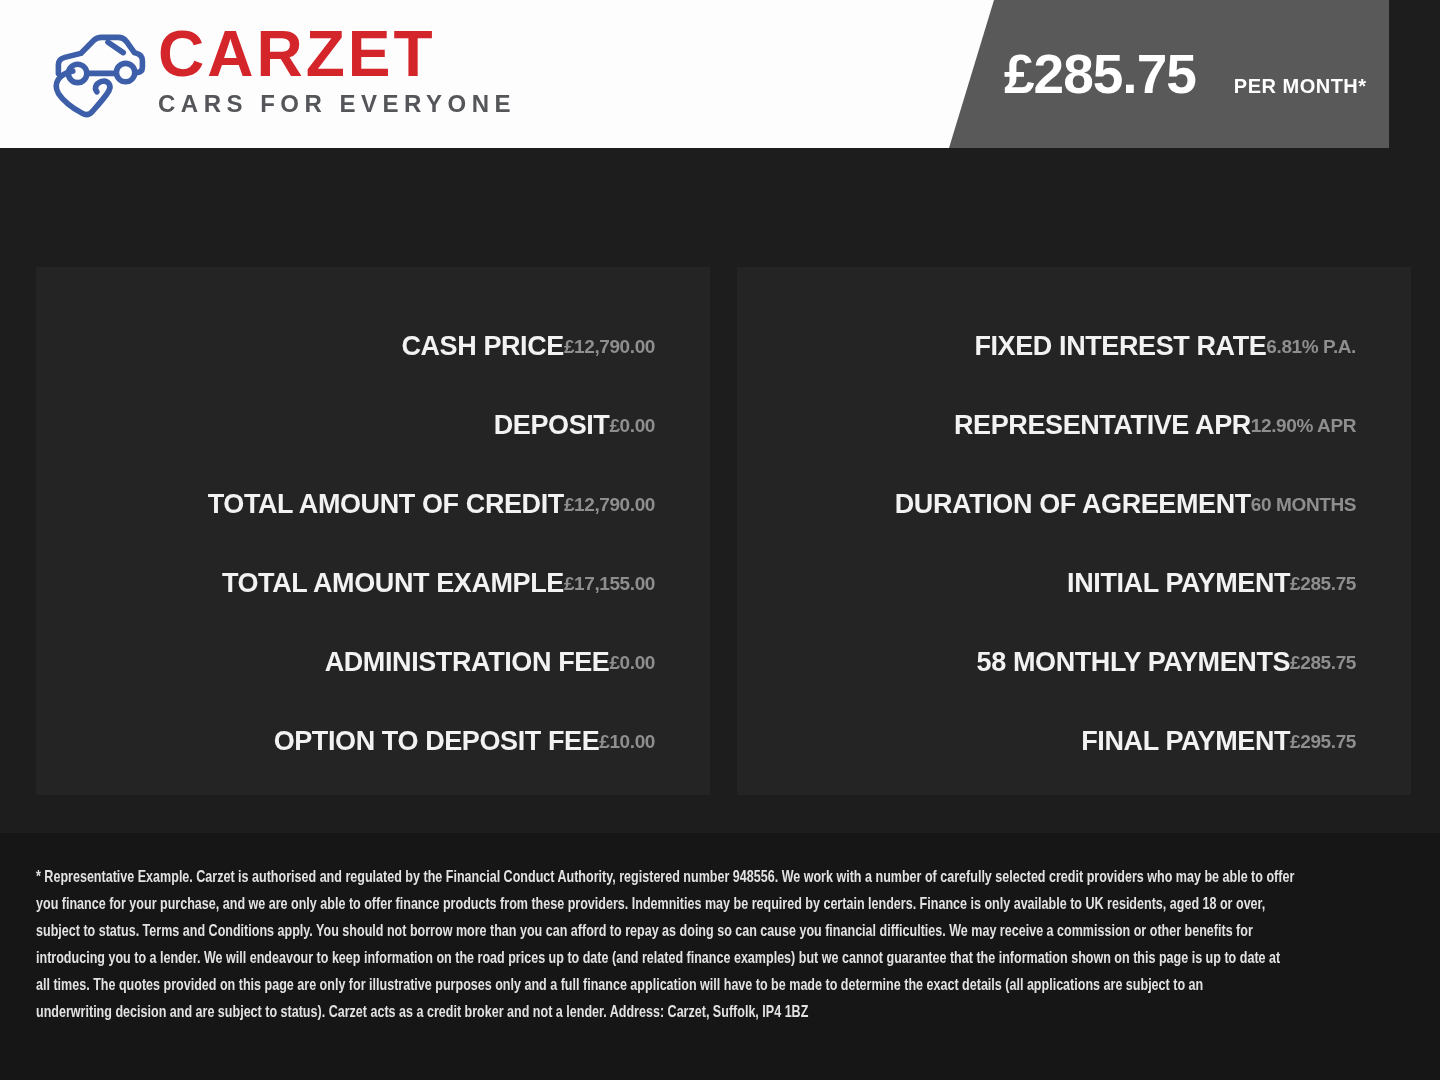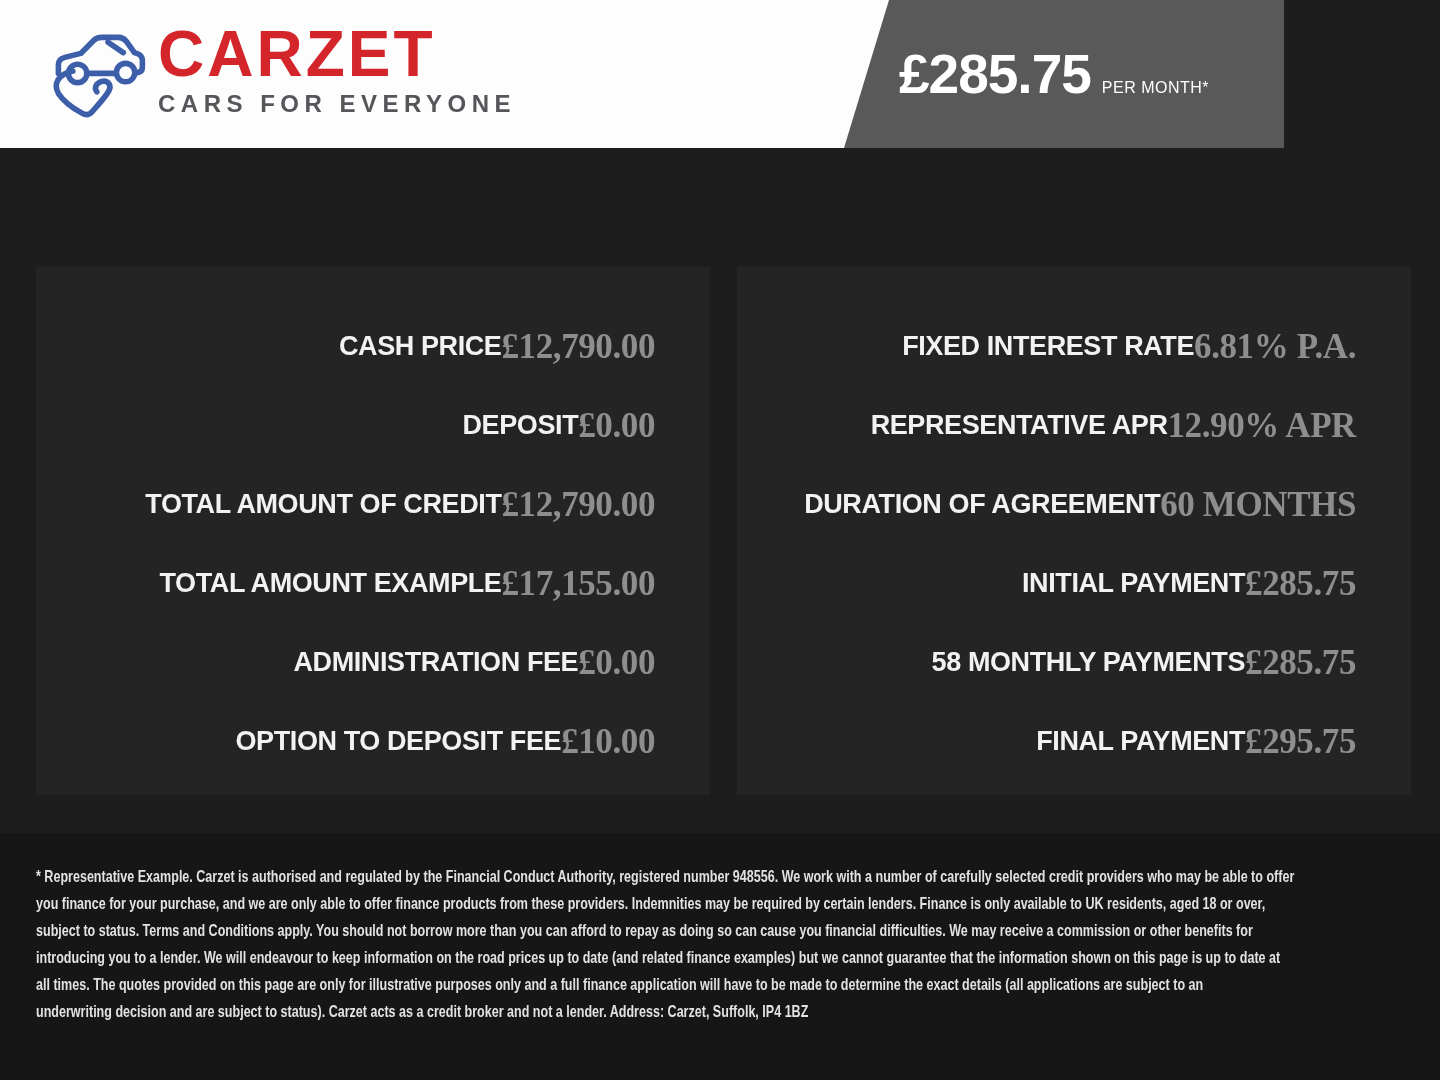--- a/index.html
+++ b/index.html
@@ -13,49 +13,49 @@
     --value-gray:#8e8e8e;
     --tagline-gray:#55565a;
     --header-bg:#fdfdfd;
   }
   *{margin:0;padding:0;box-sizing:border-box;}
   html,body{background:#000;}
   body{font-family:"Liberation Sans",sans-serif;}
   .page{position:relative;width:1440px;height:1080px;overflow:hidden;background:var(--page-bg);}
 
   
-  .header{position:absolute;left:0;top:0;width:1284px;height:148px;background:var(--header-bg);}
+  .header{position:absolute;left:0;top:0;width:1389px;height:148px;background:var(--header-bg);}
   .logo{position:absolute;left:44px;top:14px;display:flex;align-items:flex-start;}
   .logo-icon{width:104px;height:114px;}
   .logo-text{margin-left:10px;padding-top:8px;}
   .brand-name{font-size:64px;font-weight:700;letter-spacing:3px;color:var(--brand-red);line-height:64px;}
   .brand-tagline{margin-top:4px;font-size:24px;font-weight:700;letter-spacing:5.5px;color:var(--tagline-gray);}
 
   .price-banner{
     position:absolute;top:0;right:0;width:440px;height:148px;
     background:var(--banner-gray);
     clip-path:polygon(45px 0,100% 0,100% 100%,0 100%);
     display:flex;align-items:center;padding-left:55px;
   }
   .price-line{display:flex;align-items:baseline;color:#fff;}
   .price-amount{font-size:55px;font-weight:700;letter-spacing:-1px;}
-  .price-per{font-size:16px;font-weight:400;margin-left:11px;letter-spacing:0.5px;}
+  .price-per{font-size:20px;font-weight:700;margin-left:38px;letter-spacing:0.5px;}
 
   
   .main{position:absolute;left:0;top:148px;width:1440px;height:685px;background:var(--page-bg);}
   .section-title{position:absolute;left:36px;top:192px;font-size:29px;font-weight:700;
     letter-spacing:-0.3px;color:var(--label-white);}
 
   .panel{position:absolute;top:267px;width:674px;height:528px;background:var(--panel-bg);
     padding:40px 55px 0 44px;display:flex;flex-direction:column;}
   .panel-left{left:36px;}
   .panel-right{left:737px;}
   .row{height:79px;display:flex;justify-content:flex-end;align-items:center;}
   .lbl{font-size:27px;font-weight:700;letter-spacing:-0.4px;color:var(--label-white);white-space:nowrap;}
-  .val{font-size:35px;font-weight:700;letter-spacing:-0.4px;color:var(--value-gray);white-space:nowrap;font-family:Liberation Serif, serif;}
+  .val{font-size:19px;font-weight:700;letter-spacing:-0.4px;color:var(--value-gray);white-space:nowrap;}
 
   
   .footer{position:absolute;left:0;top:833px;width:1440px;height:247px;background:var(--footer-bg);
     padding:30px 0 0 36px;overflow:hidden;}
   .disc-line{white-space:nowrap;font-size:16.5px;font-weight:700;line-height:27px;color:#e2e2e2;
     transform:scaleX(0.76);transform-origin:0 50%;}
 </style>
 </head>
 <body>
 

